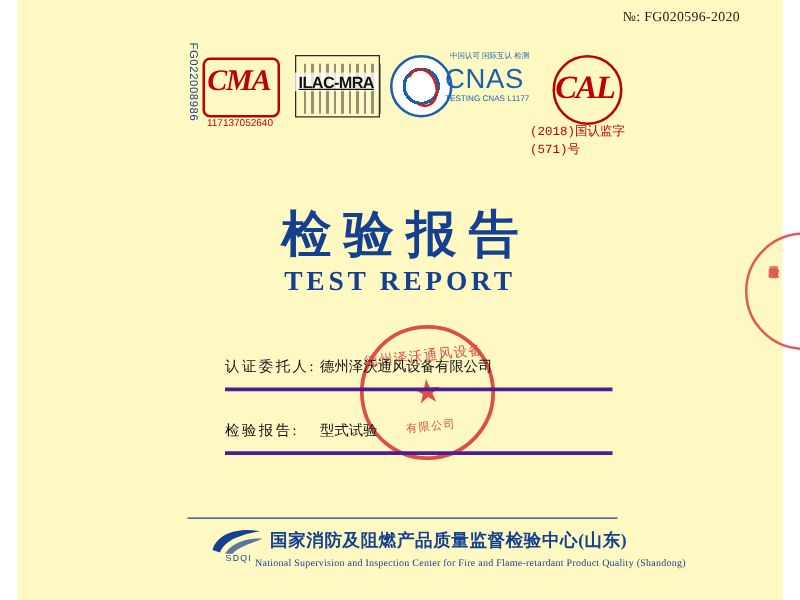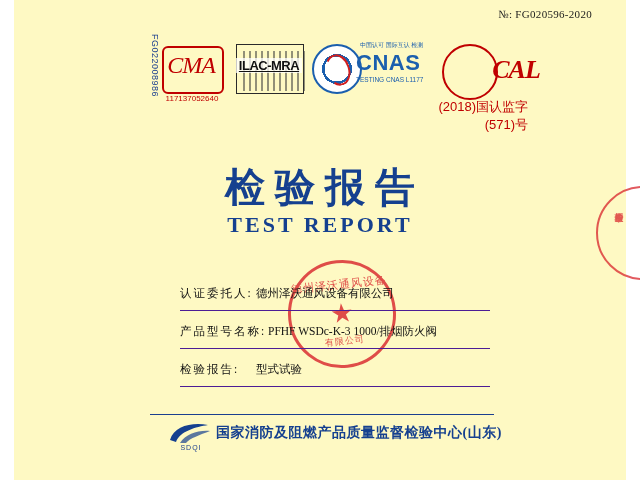--- a/index.html
+++ b/index.html
@@ -77,21 +77,21 @@
     border-radius: 6px;
   }
   .cma-text {
     position: absolute;
     left: 0;
     top: 8px;
     width: 62px;
     text-align: center;
     color: #c00000;
     font-size: 24px;
-    font-weight: normal;
+    font-weight: bold;
     font-style: italic;
     letter-spacing: -1px;
     font-family: "Liberation Serif", serif;
   }
   .cma-num {
     position: absolute;
     left: -3px;
     top: 50px;
     width: 70px;
     text-align: center;
@@ -180,21 +180,21 @@
     border-radius: 50% 50% 50% 50%;
     border: 2px solid #d01f1f;
     border-left-color: transparent;
     transform: rotate(-18deg);
   }
   .cnas-name {
     position: absolute;
     left: 44px;
     top: 8px;
     font-size: 22px;
-    font-weight: bold;
+    font-weight: normal;
     color: #1b5fae;
     letter-spacing: 0.5px;
     font-family: "Liberation Sans", sans-serif;
   }
   .cnas-side {
     position: absolute;
     left: 48px;
     top: 0px;
     font-size: 6px;
     line-height: 7px;
@@ -235,31 +235,30 @@
     width: 52px;
     height: 52px;
     text-align: center;
     line-height: 52px;
     color: #c00000;
     font-size: 26px;
     font-weight: bold;
     font-style: italic;
     font-family: "Liberation Serif", serif;
     letter-spacing: -1px;
-    margin-left: 48px;
   }
   .cal-num {
     position: absolute;
     left: -8px;
     top: 58px;
     width: 104px;
-    text-align: right;
-    font-size: 13px;
+    text-align: left;
+    font-size: 10px;
     color: #c00000;
-    font-family: Liberation Sans, sans-serif;
+    font-family: Liberation Mono, monospace;
   }
 
   
   .title-cn {
     position: absolute;
     top: 160px;
     left: 0;
     width: 640px;
     text-align: center;
     font-size: 40px;
@@ -345,22 +344,22 @@
   
   .fields {
     position: absolute;
     left: 180px;
     top: 282px;
     width: 310px;
   }
   .field {
     position: relative;
     height: 28px;
-    margin-bottom: 9px;
-    border-bottom: 1px solid #4c1d95;
+    margin-bottom: 20px;
+    border-bottom: 3px solid #4c1d95;
   }
   .field-label {
     position: absolute;
     left: 0;
     top: 4px;
     font-size: 11.5px;
     letter-spacing: 2px;
     color: #111;
     font-family: "Liberation Serif", serif;
     white-space: nowrap;
@@ -488,35 +487,32 @@
     <div class="seal-text">德州泽沃通风设备</div>
     <div class="seal-star">★</div>
     <div class="seal-text bottom">有限公司</div>
   </div>
 
   <div class="fields">
     <div class="field f1">
       <div class="field-label">认证委托人:</div>
       <div class="field-value">德州泽沃通风设备有限公司</div>
     </div>
-    <div class="field f2">
-      <div class="field-label">产品型号名称:</div>
-      <div class="field-value">PFHF WSDc-K-3 1000/排烟防火阀</div>
-    </div>
     <div class="field f3">
       <div class="field-label">检验报告:</div>
       <div class="field-value">型式试验</div>
     </div>
   </div>
 
   <div class="footer-rule"></div>
 
   <div class="sdqi">
     <svg class="sdqi-mark" viewBox="0 0 44 22">
       <path d="M2 18 C6 4, 24 0, 40 3 C28 5, 12 9, 8 20 Z" fill="#15408f"></path>
       <path d="M12 21 C18 12, 30 8, 42 9 C32 13, 22 16, 18 21 Z" fill="#15408f" opacity="0.7"></path>
     </svg>
     <div class="sdqi-label">SDQI</div>
   </div>
 
   <div class="footer-cn">国家消防及阻燃产品质量监督检验中心(山东)</div>
+  <div class="footer-en">National Supervision and Inspection Center for Fire and Flame-retardant Product Quality (Shandong)</div>
 
 </div>
 
 </body></html>

